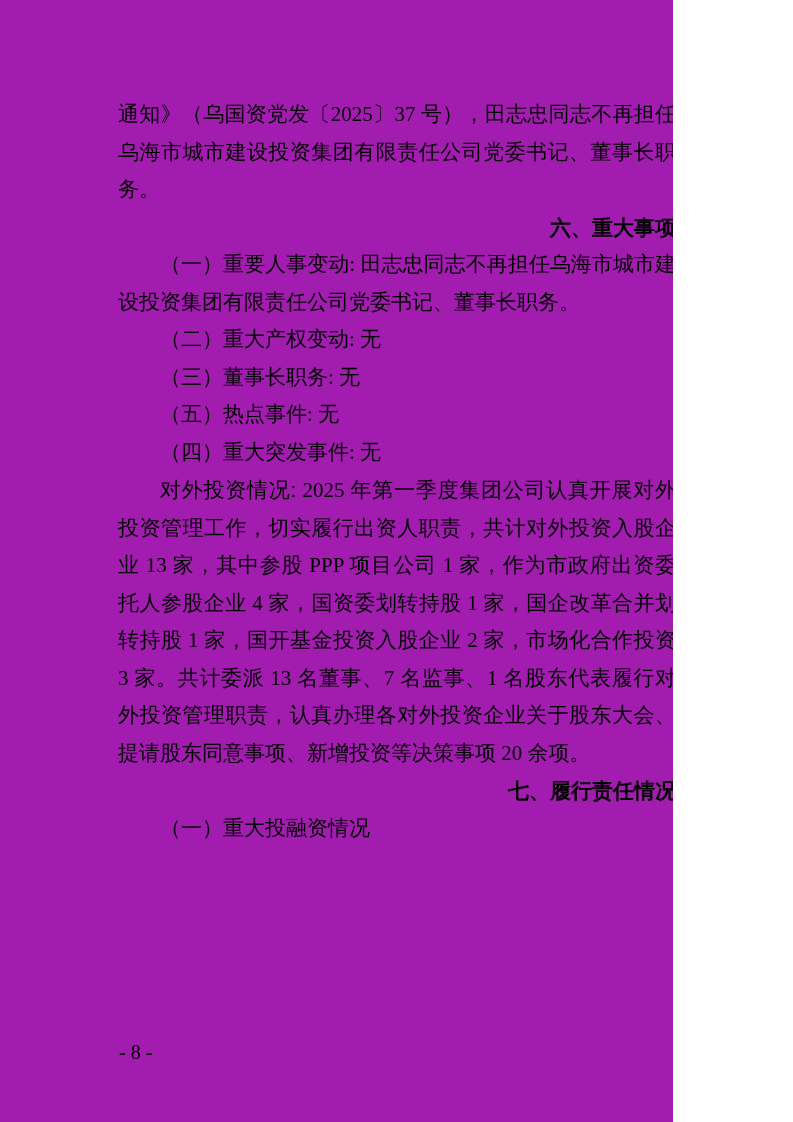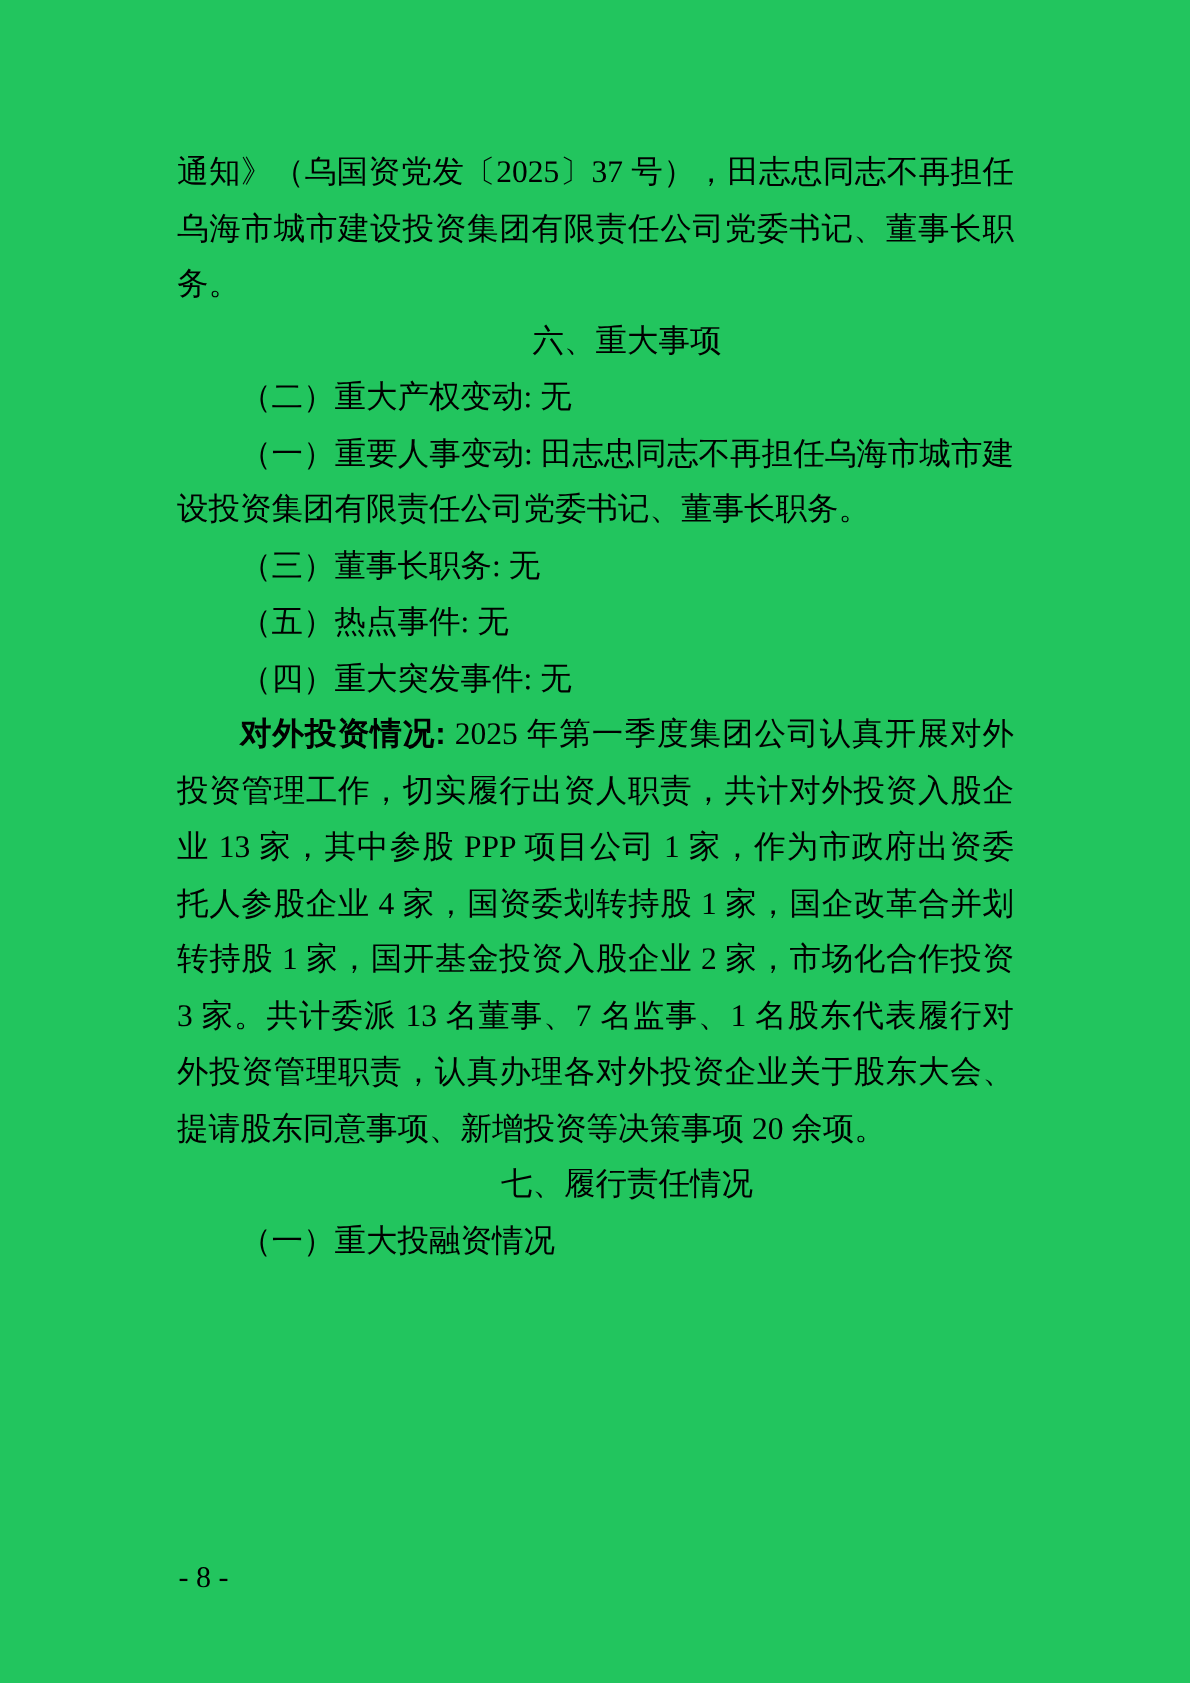--- a/index.html
+++ b/index.html
@@ -2,23 +2,23 @@
 <html><head>
 <meta charset="utf-8">
 <style>
   html, body {
     margin: 0;
     padding: 0;
     background: #ffffff;
   }
   .page {
     position: relative;
-    width: 793px;
+    width: 673px;
     height: 1122px;
-    background: #22c55e;
+    background: #a21caf;
     overflow: hidden;
     font-family: "Liberation Serif", "DejaVu Serif", serif;
     color: #000000;
   }
   .content {
     position: absolute;
     left: 118px;
     top: 96px;
     width: 558px;
   }
@@ -28,49 +28,49 @@
     line-height: 37.5px;
     text-align: justify;
     text-justify: inter-ideograph;
     word-break: break-all;
   }
   p.indent {
     text-indent: 42px;
   }
   p.heading {
     text-indent: 42px;
-    font-weight: 400;
+    font-weight: 700;
     font-family: "Liberation Sans", "DejaVu Sans", sans-serif;
-    text-align: center;
+    text-align: right;
   }
   .lead-bold {
-    font-weight: 700;
+    font-weight: 400;
     font-family: "Liberation Sans", "DejaVu Sans", sans-serif;
   }
   .page-number {
     position: absolute;
     left: 119px;
     top: 1038px;
     font-size: 20px;
     line-height: 28px;
     color: #000000;
   }
 </style>
 </head>
 <body>
 
 <div class="page">
   <div class="content">
     <p>通知》（乌国资党发〔2025〕37 号），田志忠同志不再担任乌海市城市建设投资集团有限责任公司党委书记、董事长职务。</p>
 
     <p class="heading">六、重大事项</p>
 
+    <p class="indent">（一）重要人事变动: 田志忠同志不再担任乌海市城市建设投资集团有限责任公司党委书记、董事长职务。</p>
+
     <p class="indent">（二）重大产权变动: 无</p>
-
-    <p class="indent">（一）重要人事变动: 田志忠同志不再担任乌海市城市建设投资集团有限责任公司党委书记、董事长职务。</p>
 
     <p class="indent">（三）董事长职务: 无</p>
 
     <p class="indent">（五）热点事件: 无</p>
 
     <p class="indent">（四）重大突发事件: 无</p>
 
 
 
     <p class="indent">

